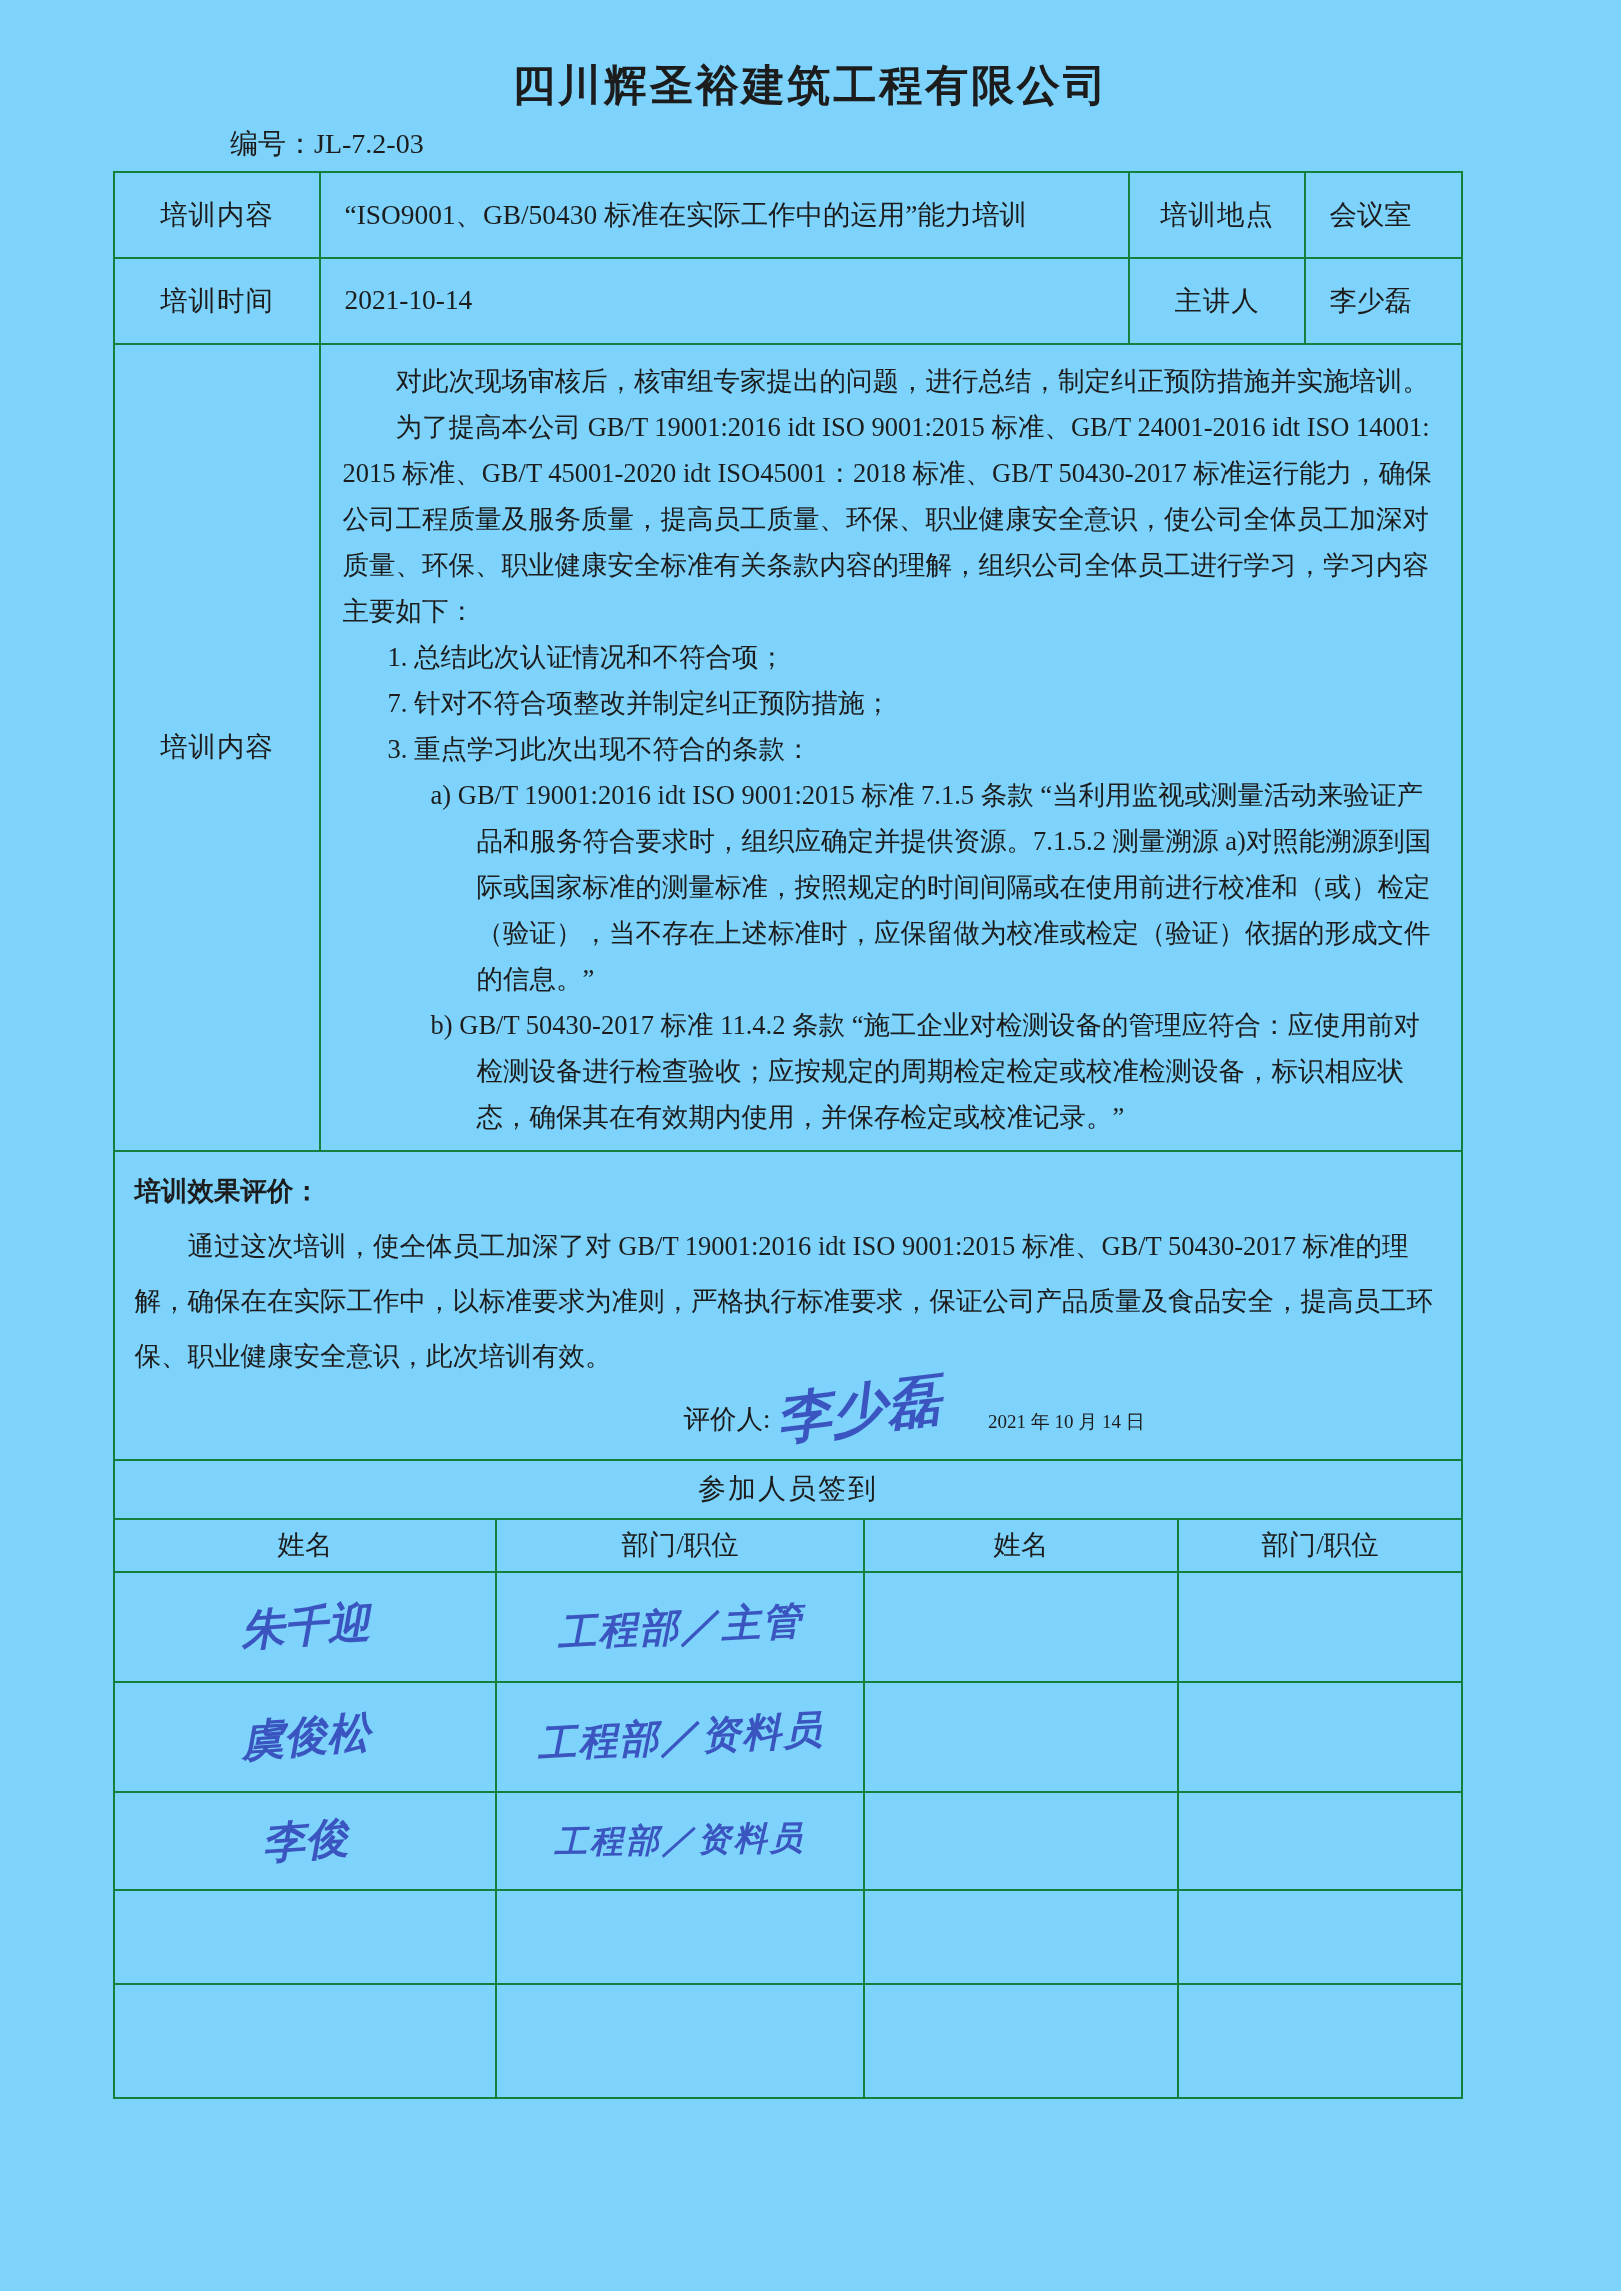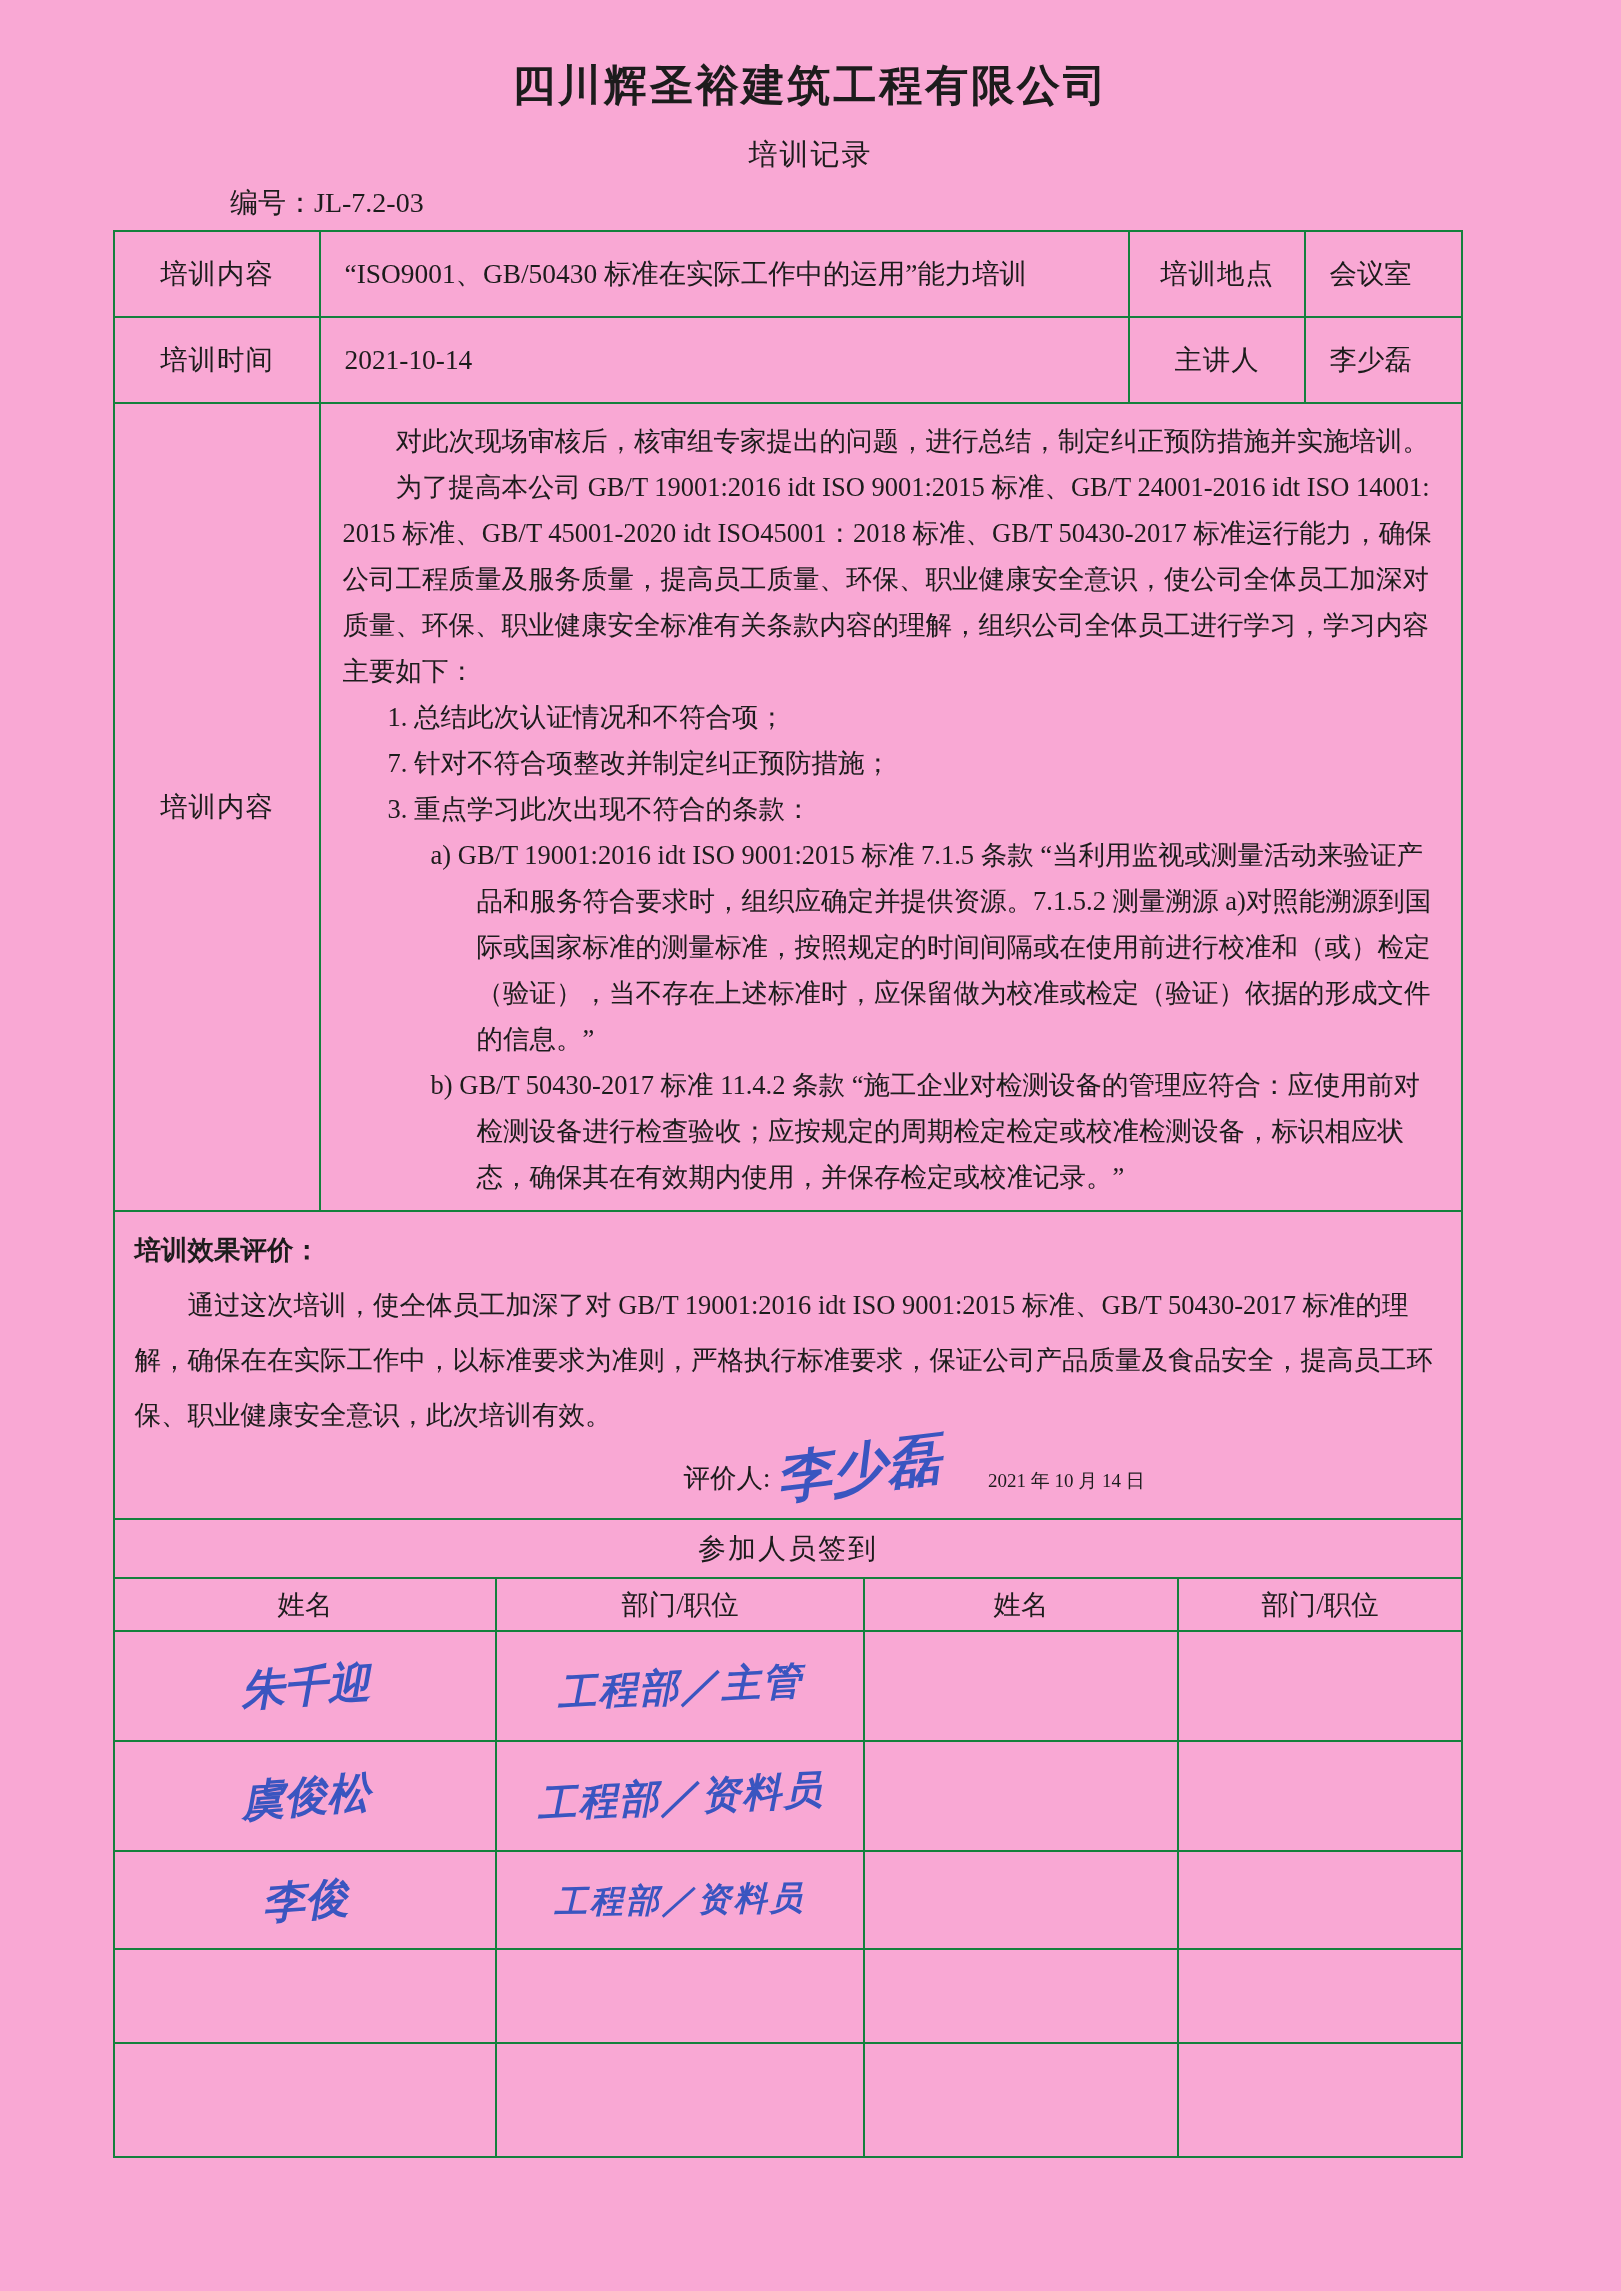--- a/index.html
+++ b/index.html
@@ -1,19 +1,19 @@
 <!DOCTYPE html>
 <html><head>
 <meta charset="utf-8">
 <style>
   html,body{margin:0;padding:0;background:#e9e9e9;}
   .sheet{
     position:relative;
     width:1621px;height:2292px;
-    background:#f9a8d4;
+    background:#7dd3fc;
     font-family:"Liberation Serif","DejaVu Serif",serif;
     color:#1c1c1c;
     overflow:hidden;
     box-sizing:border-box;
   }
   .company-title{
     text-align:center;
     padding-top:57px;
     font-size:43px;
     font-weight:bold;
@@ -112,21 +112,20 @@
     transform:rotate(-1deg);
     letter-spacing:2.9px;
   }
 </style>
 </head>
 <body>
 
 <div class="sheet">
 
   <div class="company-title">四川辉圣裕建筑工程有限公司</div>
-  <div class="doc-title">培训记录</div>
   <div class="doc-no"><span>编号：</span><span>JL-7.2-03</span></div>
 
   <table class="main">
     <colgroup>
         <col style="width:206px">
         <col style="width:809px">
         <col style="width:176px">
         <col style="width:157px">
       </colgroup>
     <tbody>

